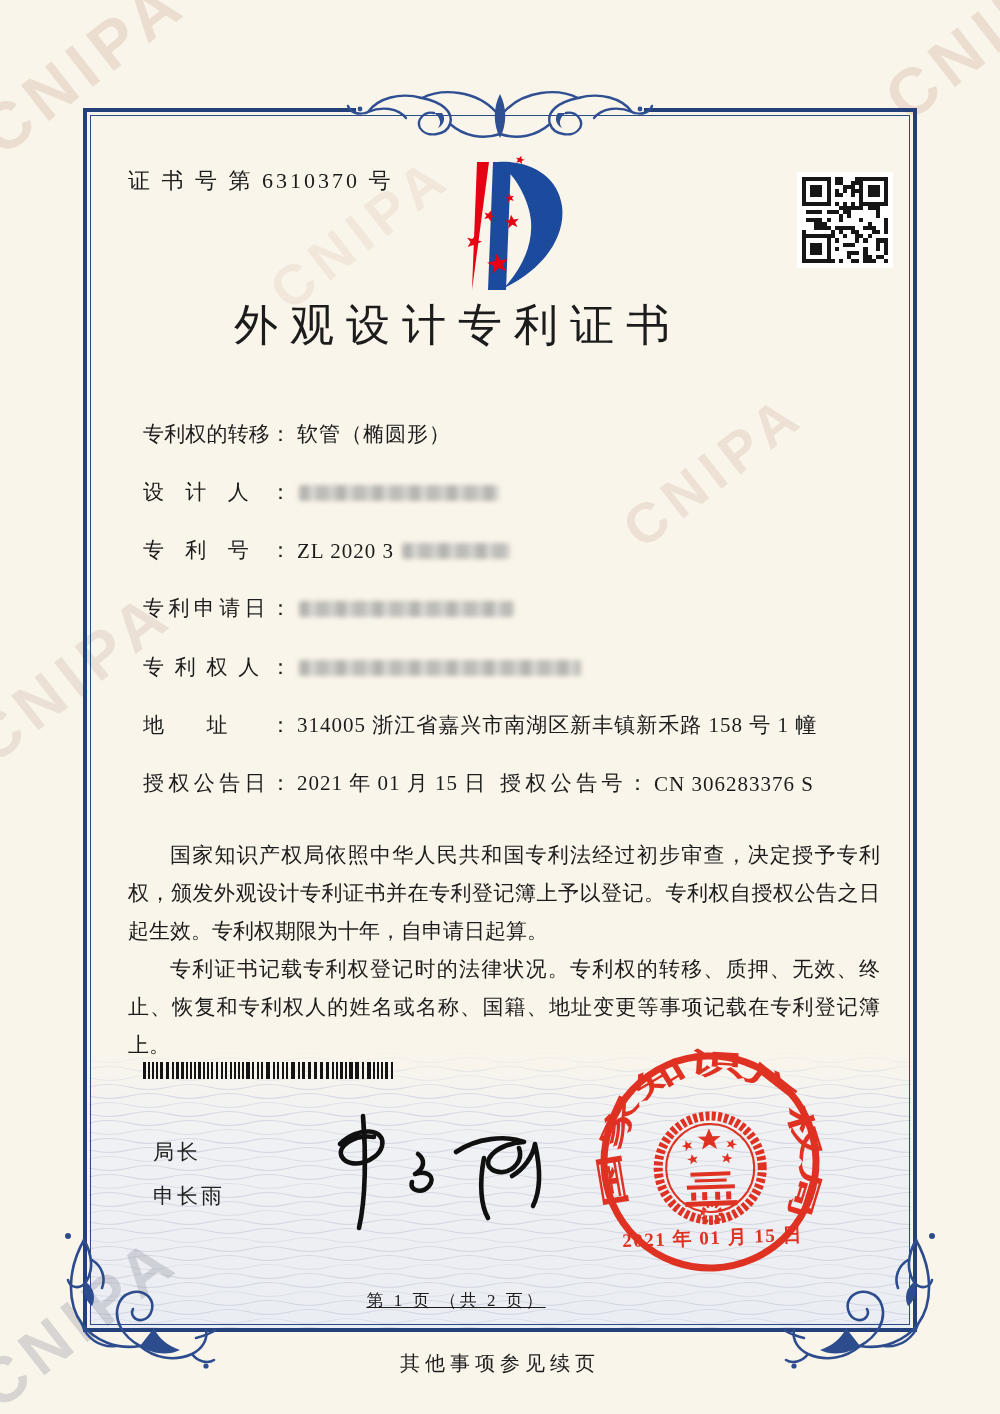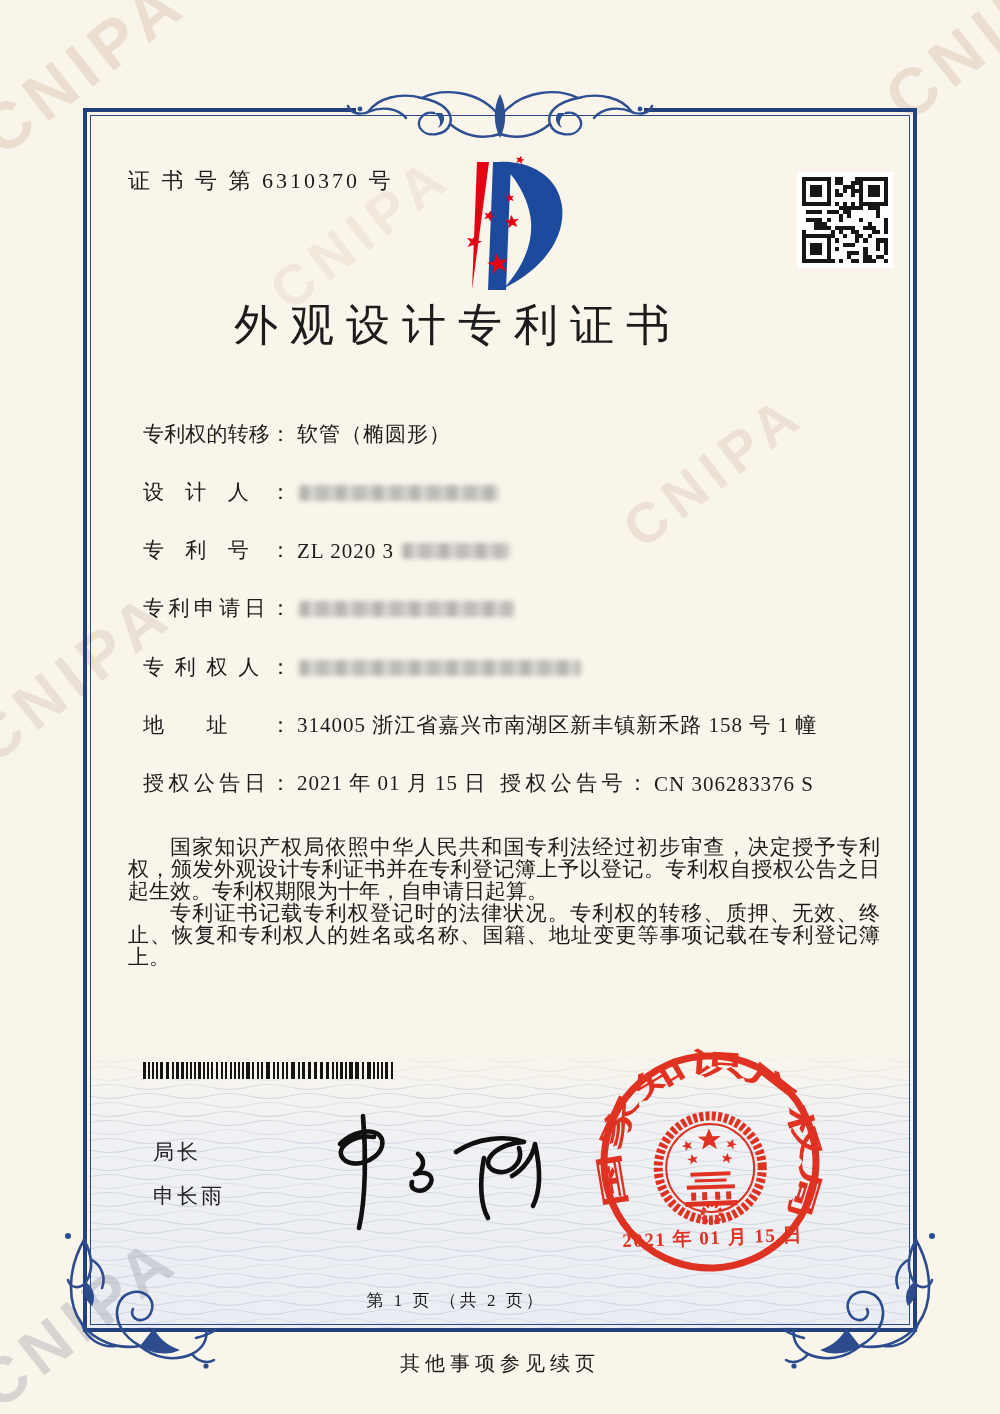--- a/index.html
+++ b/index.html
@@ -68,38 +68,38 @@
   .col2{position:absolute;left:357px;top:0;white-space:nowrap;}
   .redacted{
     display:inline-block;height:16px;margin-left:8px;border-radius:3px;vertical-align:-1px;
     background:repeating-linear-gradient(90deg,#8d8d8d 0 10px,#c2c2c2 10px 17px,#9a9a9a 17px 29px,#b8b8b8 29px 37px);
     filter:blur(2.6px);opacity:.62;
   }
   .w200{width:200px;} .w110{width:108px;} .w215{width:215px;} .w280{width:282px;}
   
   .body-text{
     position:absolute;z-index:5;left:128px;top:836px;width:752px;
-    font-size:21px;line-height:22px;text-align:justify;
+    font-size:21px;line-height:38px;text-align:justify;
   }
   .body-text p{margin:0;text-indent:42px;}
   
   .barcode{position:absolute;z-index:5;left:143px;top:1062px;width:256px;height:17px;display:flex;align-items:stretch;}
   .barcode div{height:100%;}
   .barcode .b{background:#141414;}
   
   .sign-block{
     position:absolute;z-index:5;left:143px;top:1138px;
     font-family:"Liberation Sans","DejaVu Sans",sans-serif;font-size:21px;color:#222;
   }
   .sign-block div{margin-bottom:16px;letter-spacing:3px;margin-left:10px;}
   .signature{position:absolute;z-index:6;left:288px;top:1104px;}
   
   .seal{position:absolute;z-index:6;left:594px;top:1046px;transform:rotate(-2deg);opacity:.93;}
   
-  .page-info{position:absolute;z-index:5;left:0;top:1289px;width:912px;text-align:center;font-size:17px;letter-spacing:3px;}
+  .page-info{position:absolute;z-index:5;left:0;top:1289px;width:912px;text-align:center;font-size:17px;letter-spacing:3px;text-decoration:underline;}
   .continuation{position:absolute;z-index:5;left:0;top:1350px;width:1000px;text-align:center;font-size:20px;letter-spacing:5px;}
 </style>
 </head>
 <body>
 
 <div class="page">
 
   <span class="wm wm1">CNIPA</span>
   <span class="wm wm2">CNIPA</span>
   <span class="wm wm3">CNIPA</span>

